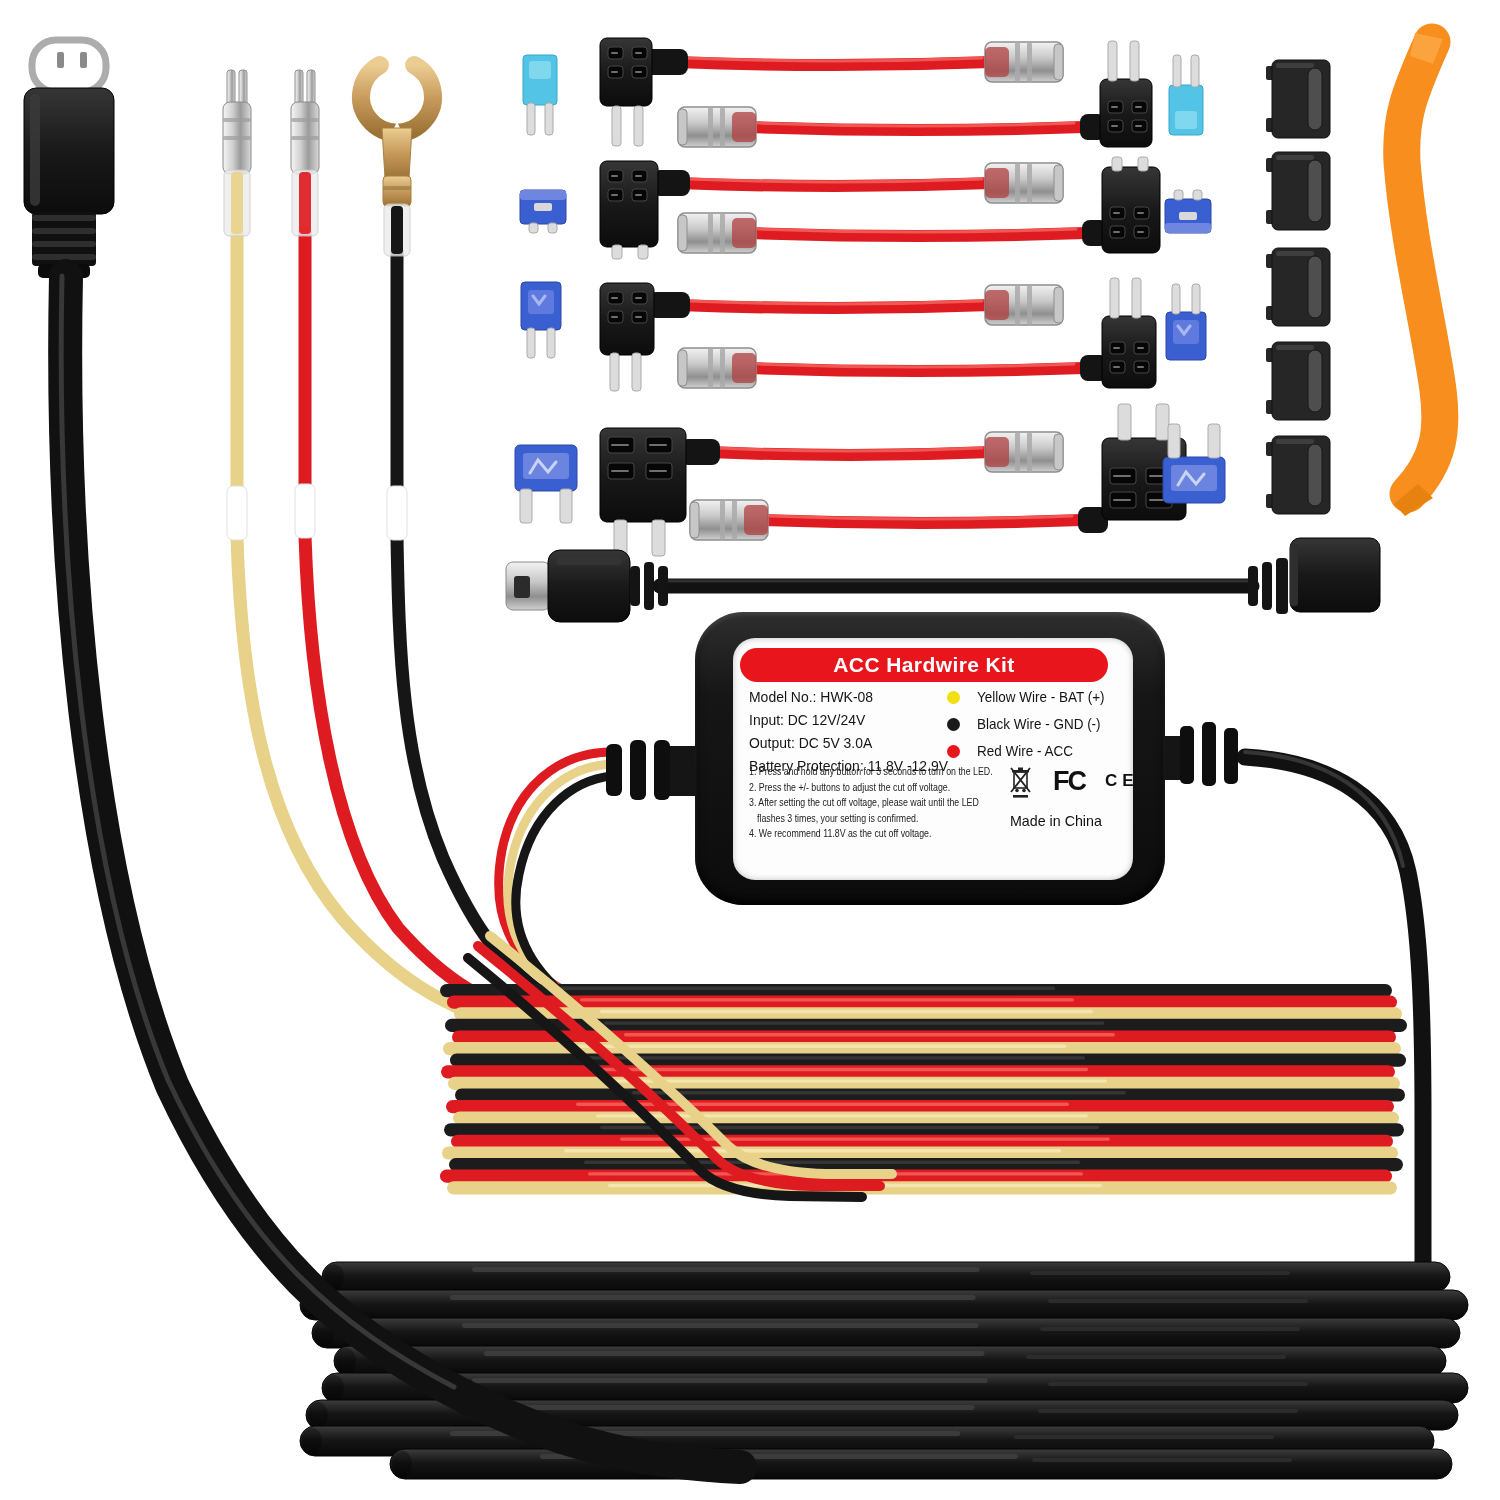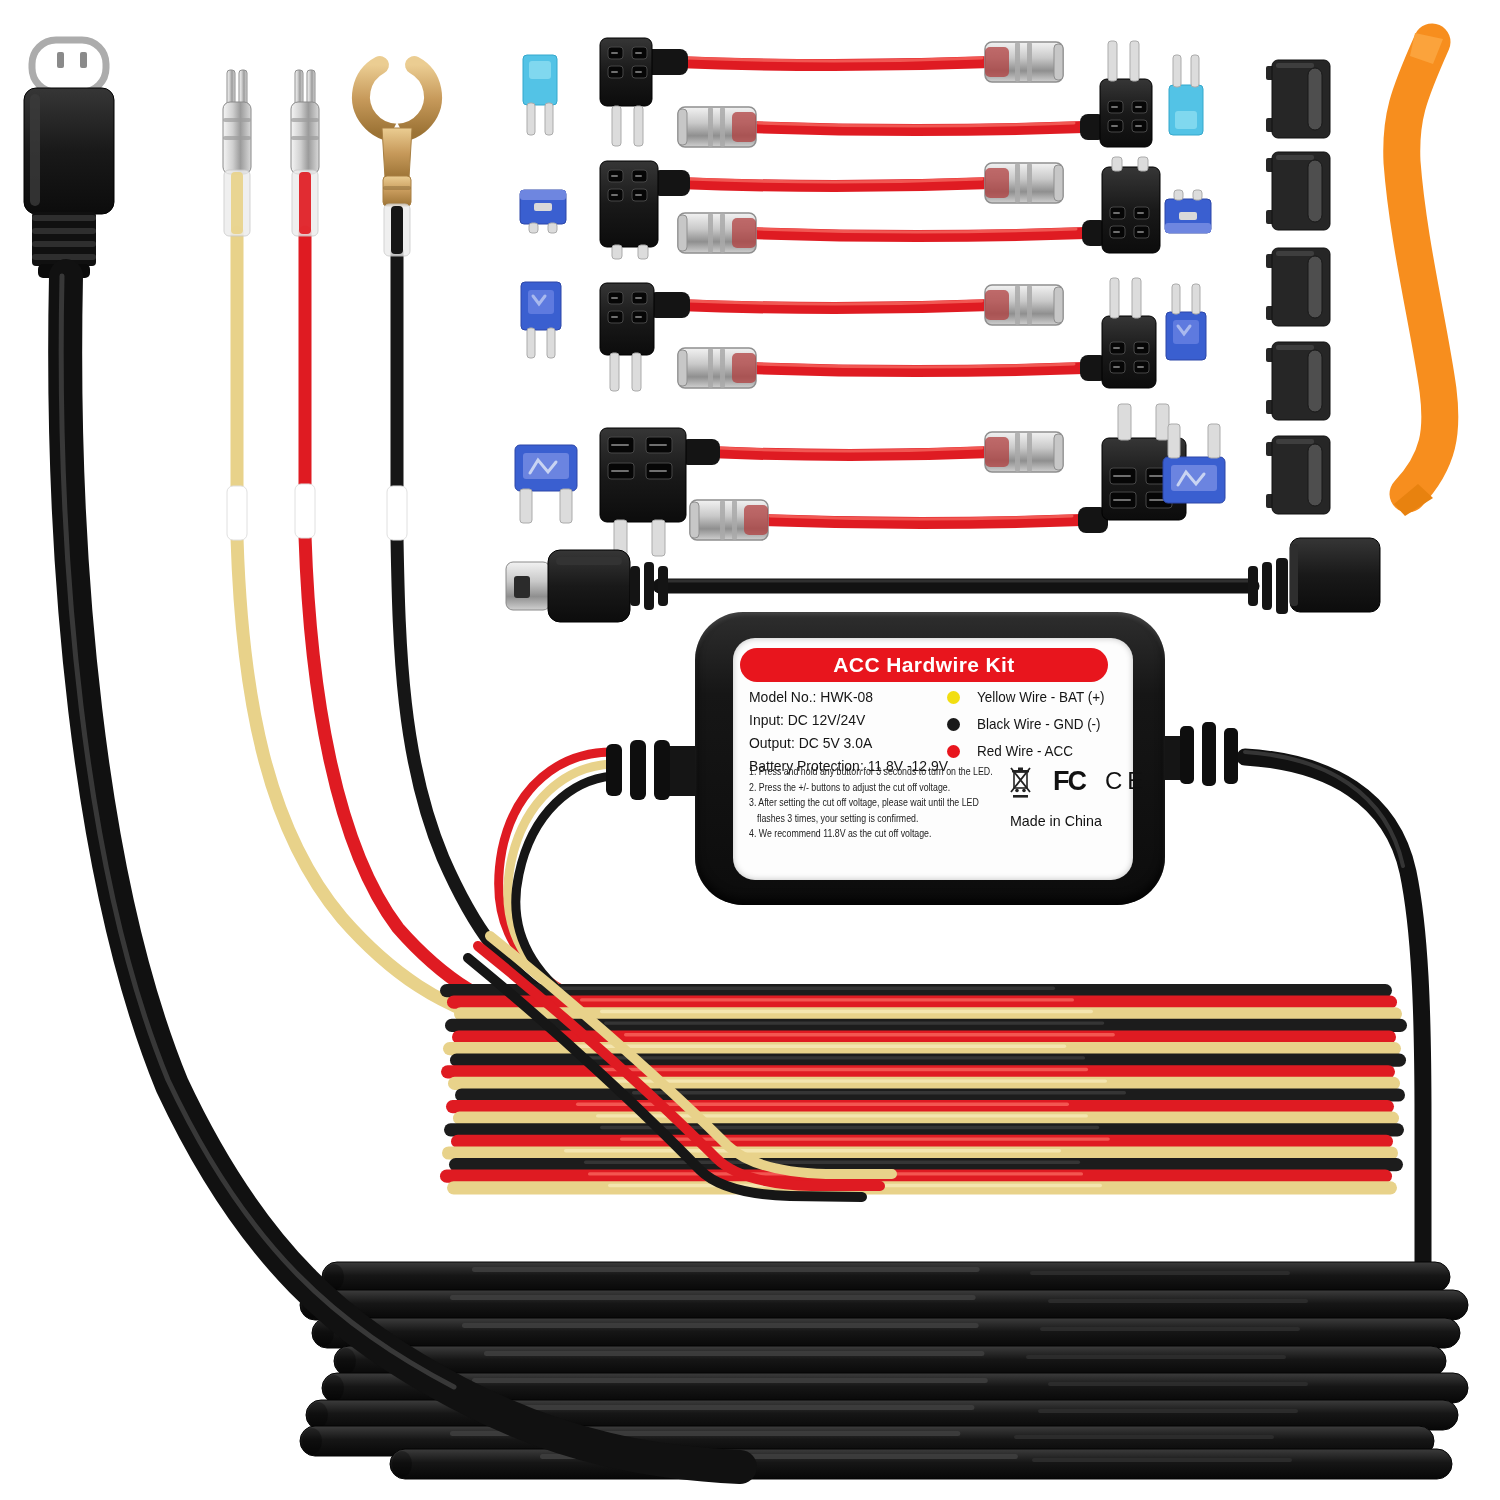--- a/index.html
+++ b/index.html
@@ -19,21 +19,21 @@
          transform:scaleX(.93);transform-origin:top left;white-space:nowrap;}
   .legend{position:absolute;left:214px;top:50px;}
   .lrow{display:flex;align-items:center;gap:17px;height:18px;margin-bottom:9px;}
   .lrow svg{flex:0 0 auto;}
   .lrow span{font-size:14.5px;color:#151515;white-space:nowrap;transform:scaleX(.93);transform-origin:left center;}
   .instr{position:absolute;left:16px;top:126px;width:320px;transform:scaleX(.8);
          transform-origin:top left;font-size:11px;line-height:15.5px;color:#222;}
   .instr div{padding-left:10px;text-indent:-10px;}
   .certs{position:absolute;left:276px;top:126px;display:flex;align-items:center;gap:20px;color:#111;}
   .fcc{font-size:27px;font-weight:bold;letter-spacing:-2px;}
-  .ce{font-size:24px;font-weight:normal;letter-spacing:5px;}
+  .ce{font-size:17px;font-weight:bold;letter-spacing:5px;}
   .origin{position:absolute;left:277px;top:174px;font-size:15px;color:#111;white-space:nowrap;
           transform:scaleX(.95);transform-origin:left top;}
 </style>
 </head>
 <body>
 
 <div id="stage">
   <svg id="scene" width="1500" height="1500" xmlns="http://www.w3.org/2000/svg">
       <defs>
         <linearGradient id="gMetalV" x1="0" y1="0" x2="1" y2="0">

